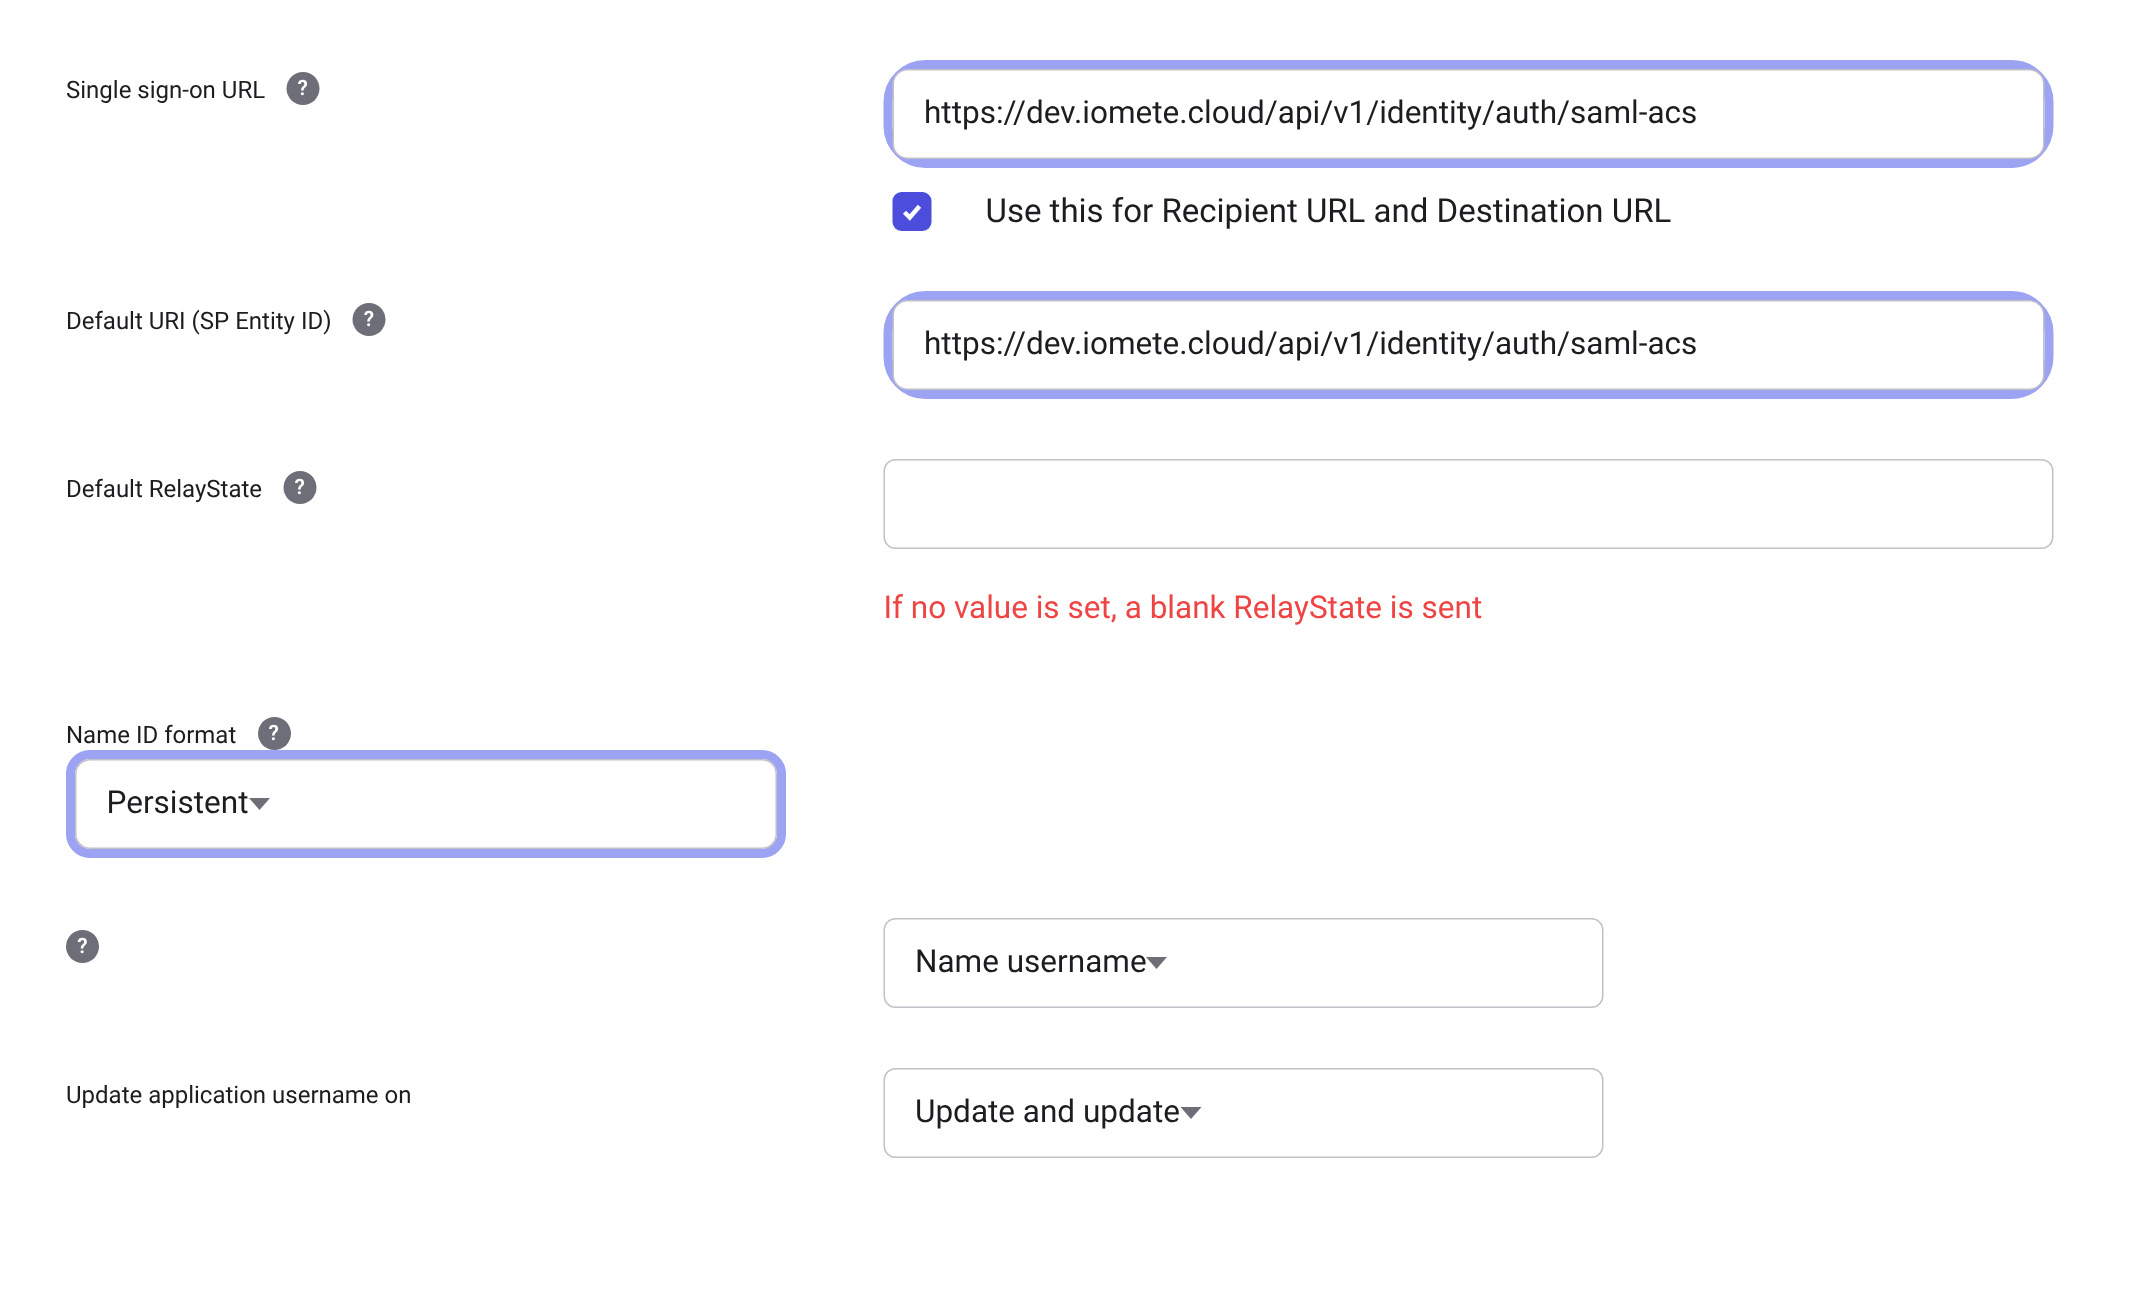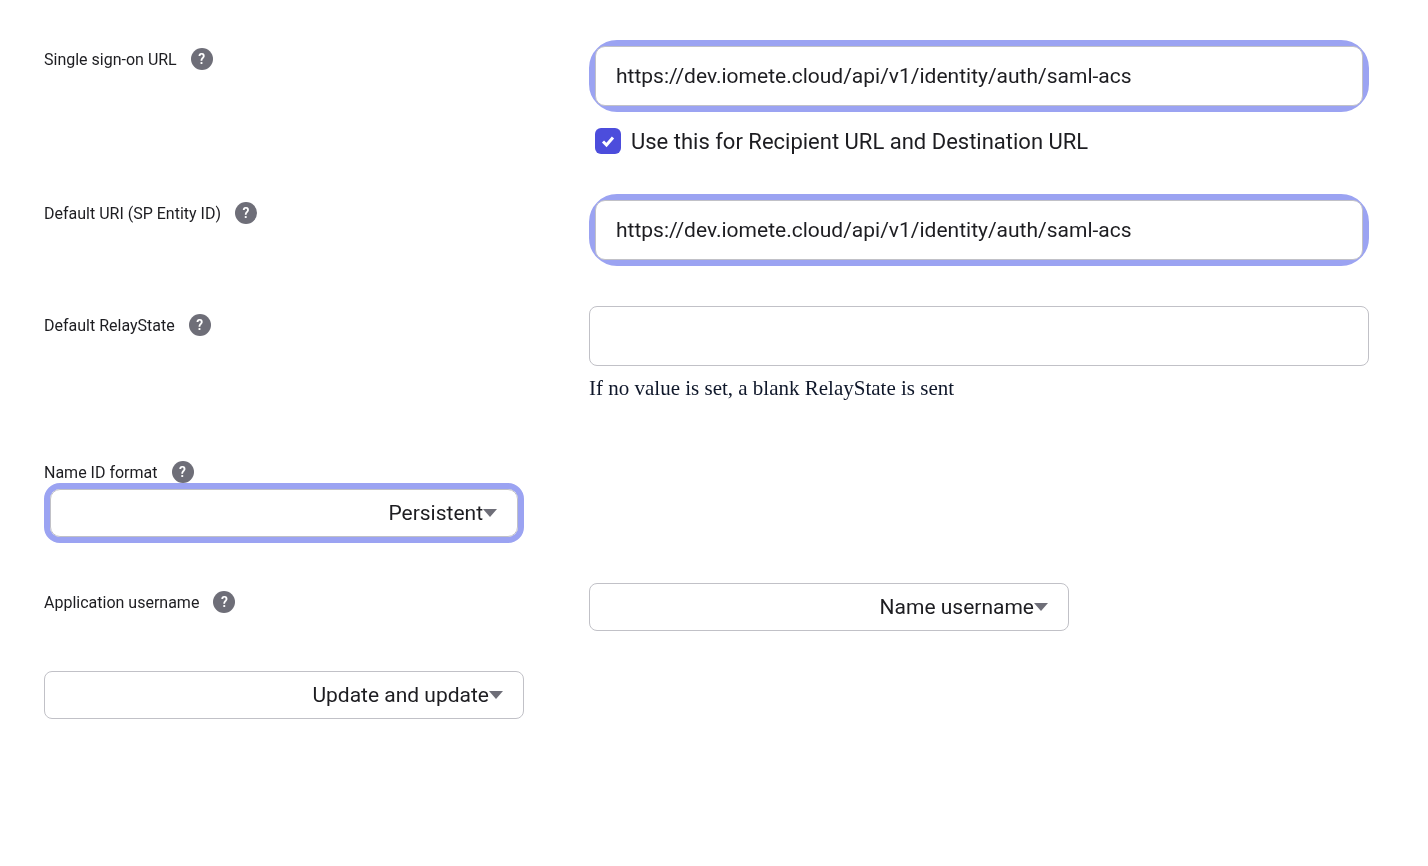--- a/index.html
+++ b/index.html
@@ -68,21 +68,21 @@
       font-family: inherit;
       outline: none;
       background: #fff;
     }
     .highlight-wrap .text-input {
       border-radius: 10px;
     }
     .checkbox-row {
       display: flex;
       align-items: center;
-      gap: 10px;
+      gap: 36px;
       margin-top: 16px;
       margin-left: 6px;
     }
     .checkbox {
       width: 26px;
       height: 26px;
       background: #4c4ddc;
       border-radius: 6px;
       display: inline-flex;
       align-items: center;
@@ -94,46 +94,45 @@
       stroke: #fff;
       stroke-width: 3;
       fill: none;
     }
     .checkbox-label {
       font-size: 22px;
       color: #1d1d21;
     }
     .hint-text {
       font-size: 21px;
-      color: #0f172a;
-      margin-top: 10px;
-      font-family: Liberation Serif, serif;
+      color: #ef4444;
+      margin-top: 28px;
     }
     .select-wrap {
       position: relative;
       width: 480px;
     }
     .highlight-select {
       border: 6px solid #9ba3f2;
       border-radius: 16px;
       display: inline-block;
     }
     .select-input {
       width: 468px;
-      height: 48px;
+      height: 60px;
       border: 1.5px solid #c1c1c7;
       border-radius: 8px;
       padding: 0 20px;
       font-size: 21px;
       color: #1d1d21;
       font-family: inherit;
       background: #fff;
       display: flex;
       align-items: center;
-      justify-content: flex-end;
+      justify-content: flex-start;
       cursor: pointer;
     }
     .highlight-select .select-input {
       border-radius: 10px;
     }
     .caret {
       width: 0;
       height: 0;
       border-left: 7px solid transparent;
       border-right: 7px solid transparent;
@@ -197,34 +196,36 @@
       <div class="select-input">
         <span>Persistent</span>
         <span class="caret"></span>
       </div>
     </div>
   </div>
 </div>
 
 <div class="form-row">
   <div class="label-col">
-    <span class="label-text">Application username</span>
     <span class="help-icon">?</span>
   </div>
   <div class="input-col">
     <div class="select-wrap">
       <div class="select-input" style="width:480px">
         <span>Name username</span>
         <span class="caret"></span>
       </div>
     </div>
   </div>
 </div>
 
 <div class="form-row">
+  <div class="label-col">
+    <span class="label-text">Update application username on</span>
+  </div>
   <div class="input-col">
     <div class="select-wrap">
       <div class="select-input" style="width:480px">
         <span>Update and update</span>
         <span class="caret"></span>
       </div>
     </div>
   </div>
 </div>
 

